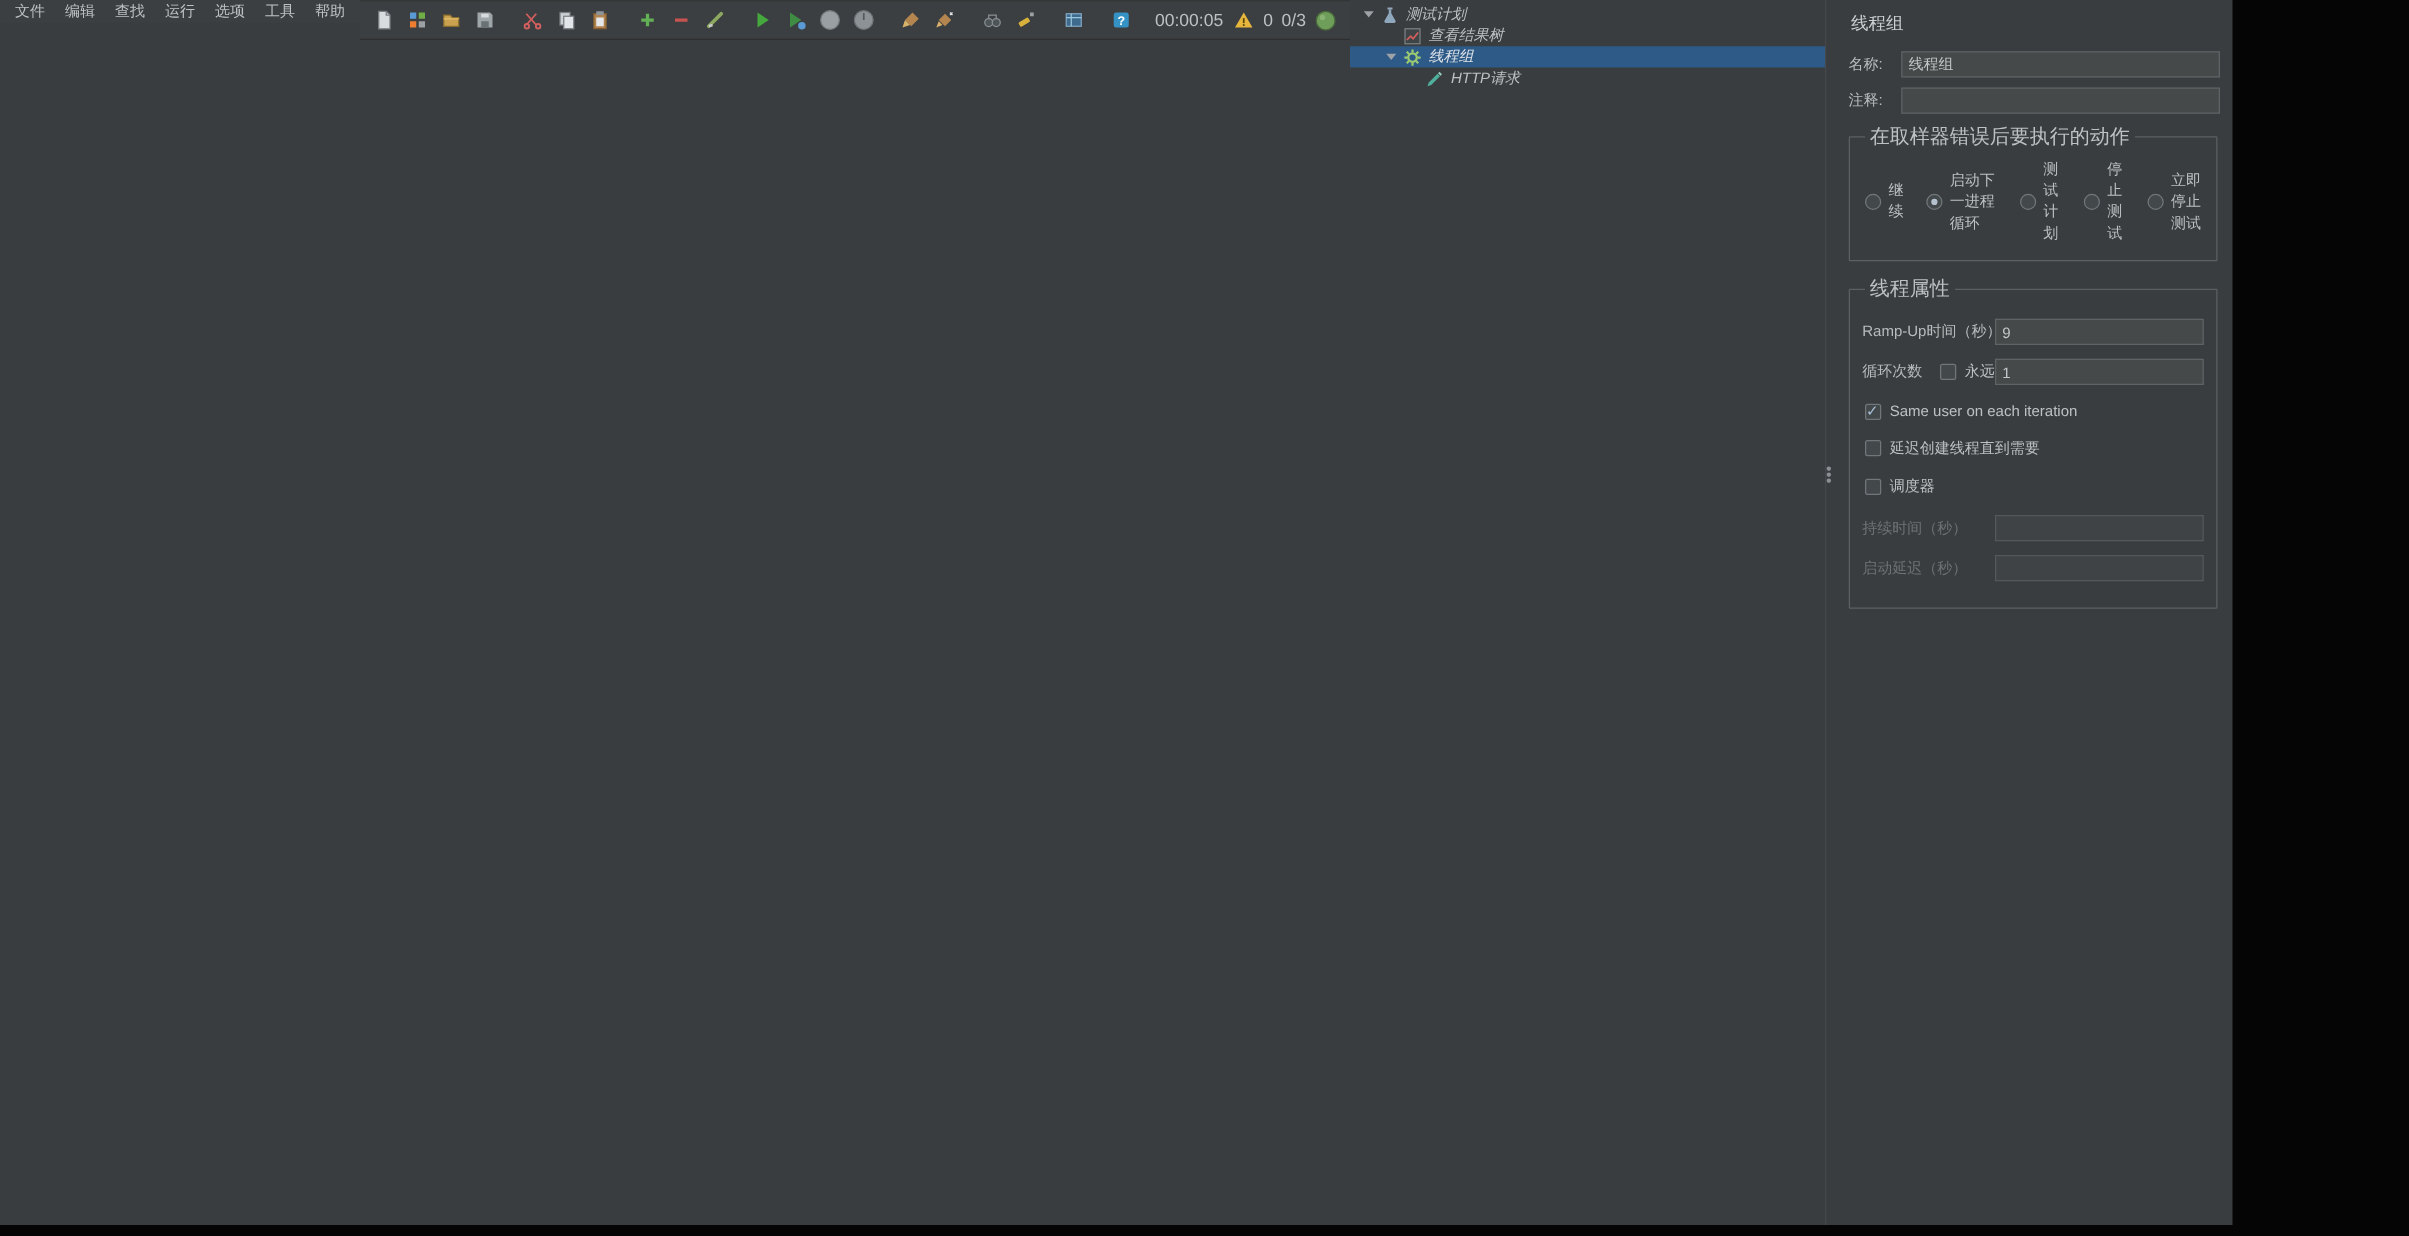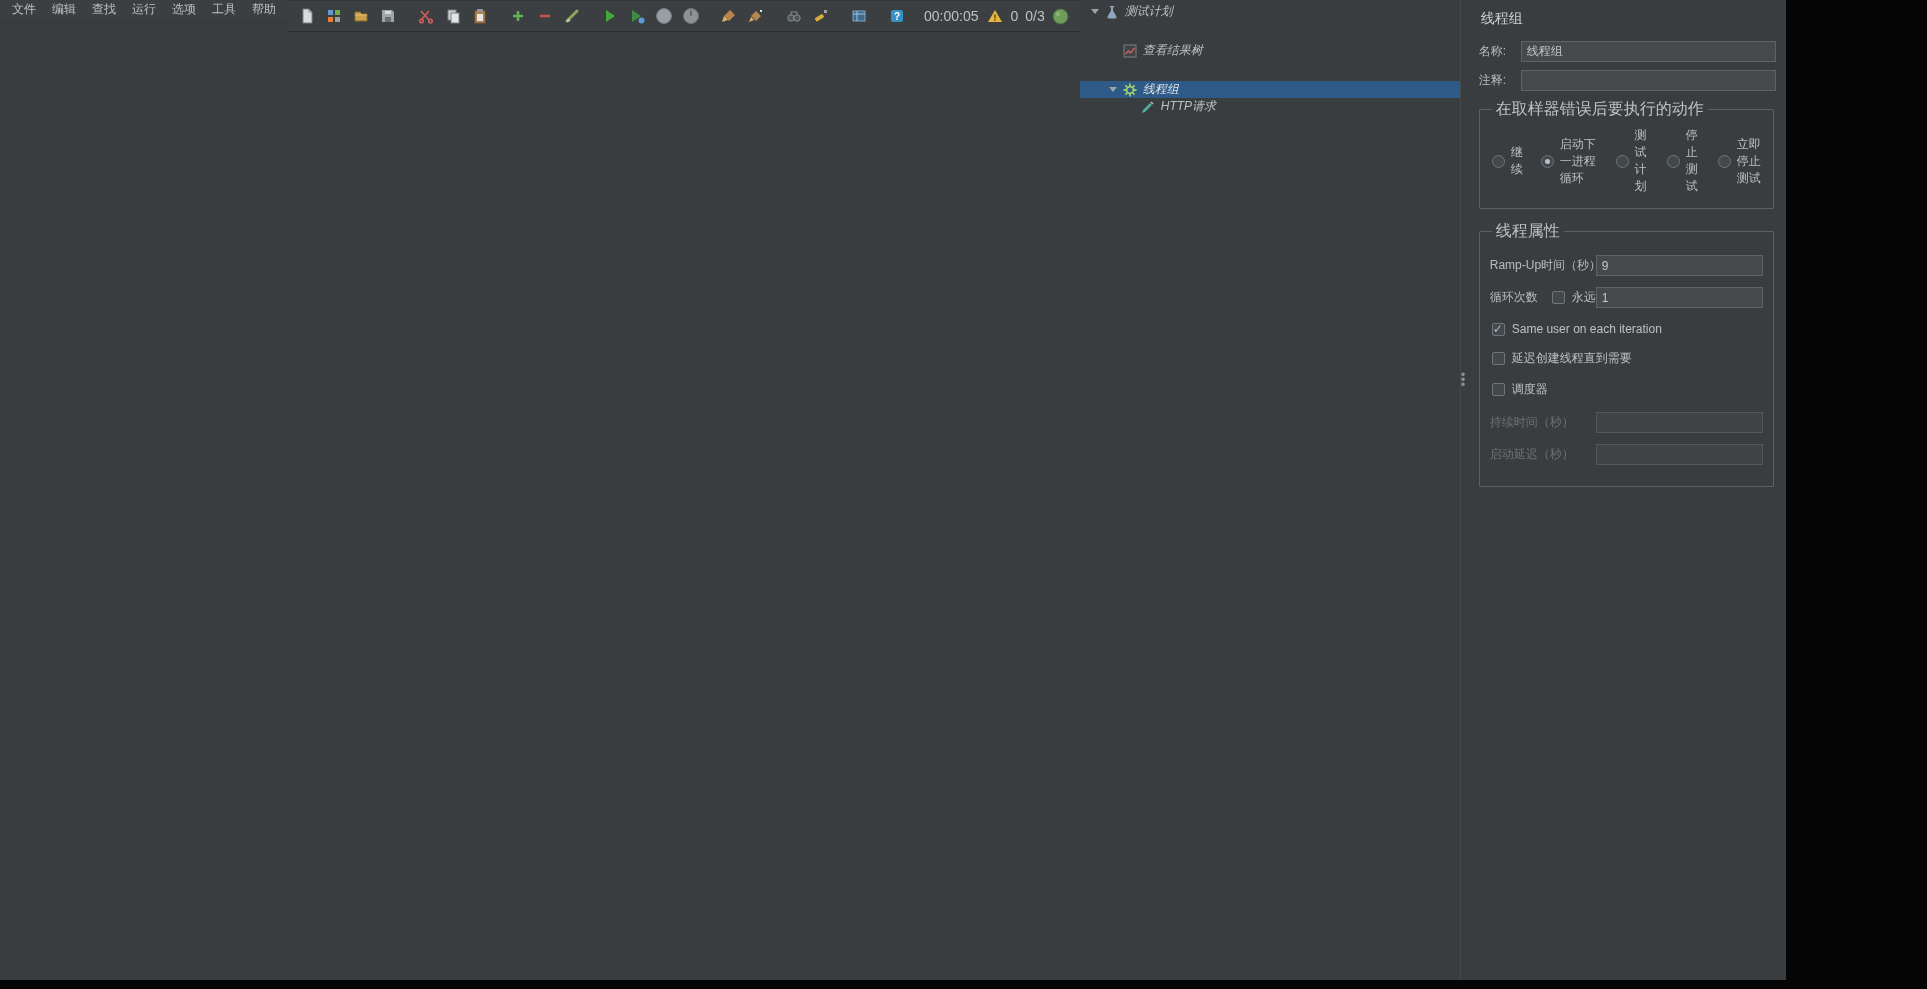--- a/index.html
+++ b/index.html
@@ -21,21 +21,21 @@
   
   .content { flex:1 1 auto; display:flex; min-height:0; }
   .tree { width:380px; flex:0 0 auto; background:#3a3d3f; padding-top:3px; overflow:hidden;font-style:italic; }
   .splitter { width:7px; flex:0 0 auto; background:#3a3d3f; border-left:1px solid #46494b; position:relative; cursor:col-resize; }
   .grip { position:absolute; left:0px; top:372px; color:#8a8f93; font-size:13px; line-height:5px; letter-spacing:0; }
   .main { flex:1 1 auto; background:#3a3d3f; padding:8px 10px 0 12px; overflow:hidden; }
 
   
   .tree-row { display:flex; align-items:center; height:17px; color:#bdc1c3; cursor:default; white-space:nowrap; }
   .tree-row.selected { background:#2e5a88; color:#dfe4e8; }
-  .indent0 { padding-left:6px; } .indent1 { padding-left:24px;margin-top:22px; } .indent2 { padding-left:42px; }
+  .indent0 { padding-left:6px; } .indent1 { padding-left:24px; } .indent2 { padding-left:42px; }
   .chev { width:18px; flex:0 0 auto; display:flex; align-items:center; justify-content:center; }
   .chev-down { width:0; height:0; border-left:4px solid transparent; border-right:4px solid transparent; border-top:5px solid #9da2a6; }
   .tree-icon { width:16px; height:15px; margin-right:5px; flex:0 0 auto; display:flex; align-items:center; justify-content:center; }
 
   
   .panel-title { font-size:14px; color:#cbd0d2; margin:2px 0 13px 2px; }
   .frow { display:flex; align-items:center; margin-bottom:8px; }
   .flabel { margin-right:8px; white-space:nowrap; color:#b8bcbe; }
   .flabel.w36 { min-width:34px; }
   input.text { flex:1 1 auto; background:#45494a; border:1px solid #5f6365; color:#c2c6c8; height:21px; padding:0 5px; font-size:12px; font-family:inherit; outline:none; }

